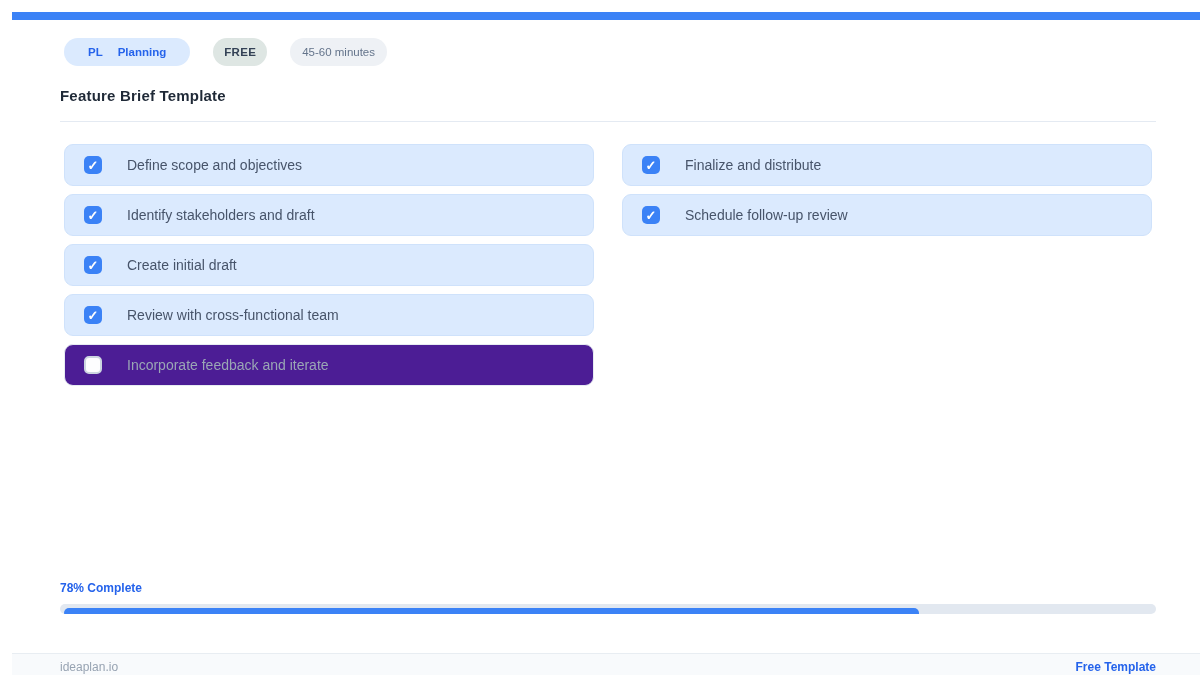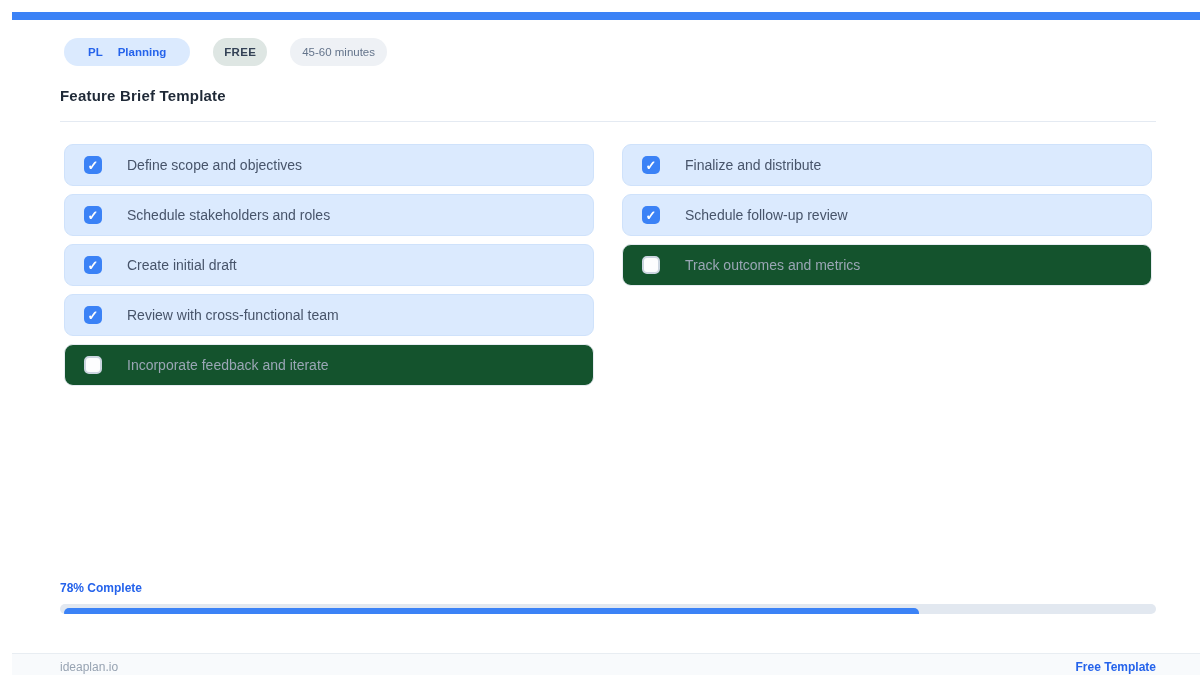--- a/index.html
+++ b/index.html
@@ -35,21 +35,21 @@
     grid-auto-flow: column;
     column-gap: 20px;
     row-gap: 8px;
   }
   .card {
     height: 42px; border-radius: 9px;
     display: flex; align-items: center; gap: 17px;
     padding: 0 15px; cursor: default;
   }
   .card.checked { background: #dbeafe; border: 1px solid #cfe2fb; }
-  .card.unchecked { background: #14532d; border: 1px solid #e7ecf2; }
+  .card.unchecked { background: #4c1d95; border: 1px solid #e7ecf2; }
   .card-label { font-size: 14px; }
   .card.checked .card-label { color: #47546a; }
   .card.unchecked .card-label { color: #9aa6b5; }
   .checkbox {
     width: 18px; height: 18px; flex: 0 0 18px;
     border-radius: 5px; display: inline-flex;
     align-items: center; justify-content: center;
   }
   .checkbox.on { background: #3b82f6; color: #ffffff; font-size: 13px; font-weight: bold; }
   .checkbox.off { background: #fdfdfe; border: 2px solid #ccd5e0; }
@@ -87,21 +87,21 @@
 
   <div class="divider"></div>
 
   <div class="checklist">
       <div class="card checked">
         <span class="checkbox on">✓</span>
         <span class="card-label">Define scope and objectives</span>
       </div>
       <div class="card checked">
         <span class="checkbox on">✓</span>
-        <span class="card-label">Schedule stakeholders and roles</span>
+        <span class="card-label">Identify stakeholders and draft</span>
       </div>
       <div class="card checked">
         <span class="checkbox on">✓</span>
         <span class="card-label">Create initial draft</span>
       </div>
       <div class="card checked">
         <span class="checkbox on">✓</span>
         <span class="card-label">Review with cross-functional team</span>
       </div>
       <div class="card unchecked">
@@ -109,24 +109,20 @@
         <span class="card-label">Incorporate feedback and iterate</span>
       </div>
       <div class="card checked">
         <span class="checkbox on">✓</span>
         <span class="card-label">Finalize and distribute</span>
       </div>
       <div class="card checked">
         <span class="checkbox on">✓</span>
         <span class="card-label">Schedule follow-up review</span>
       </div>
-      <div class="card unchecked">
-        <span class="checkbox off"></span>
-        <span class="card-label">Track outcomes and metrics</span>
-      </div>
     </div>
 </div>
 
 <div class="progress-section">
   <div class="progress-label">78% Complete</div>
   <div class="progress-track">
     <div class="progress-fill" style="width: 78%; background: rgb(59, 130, 246);"></div>
   </div>
 </div>
 

